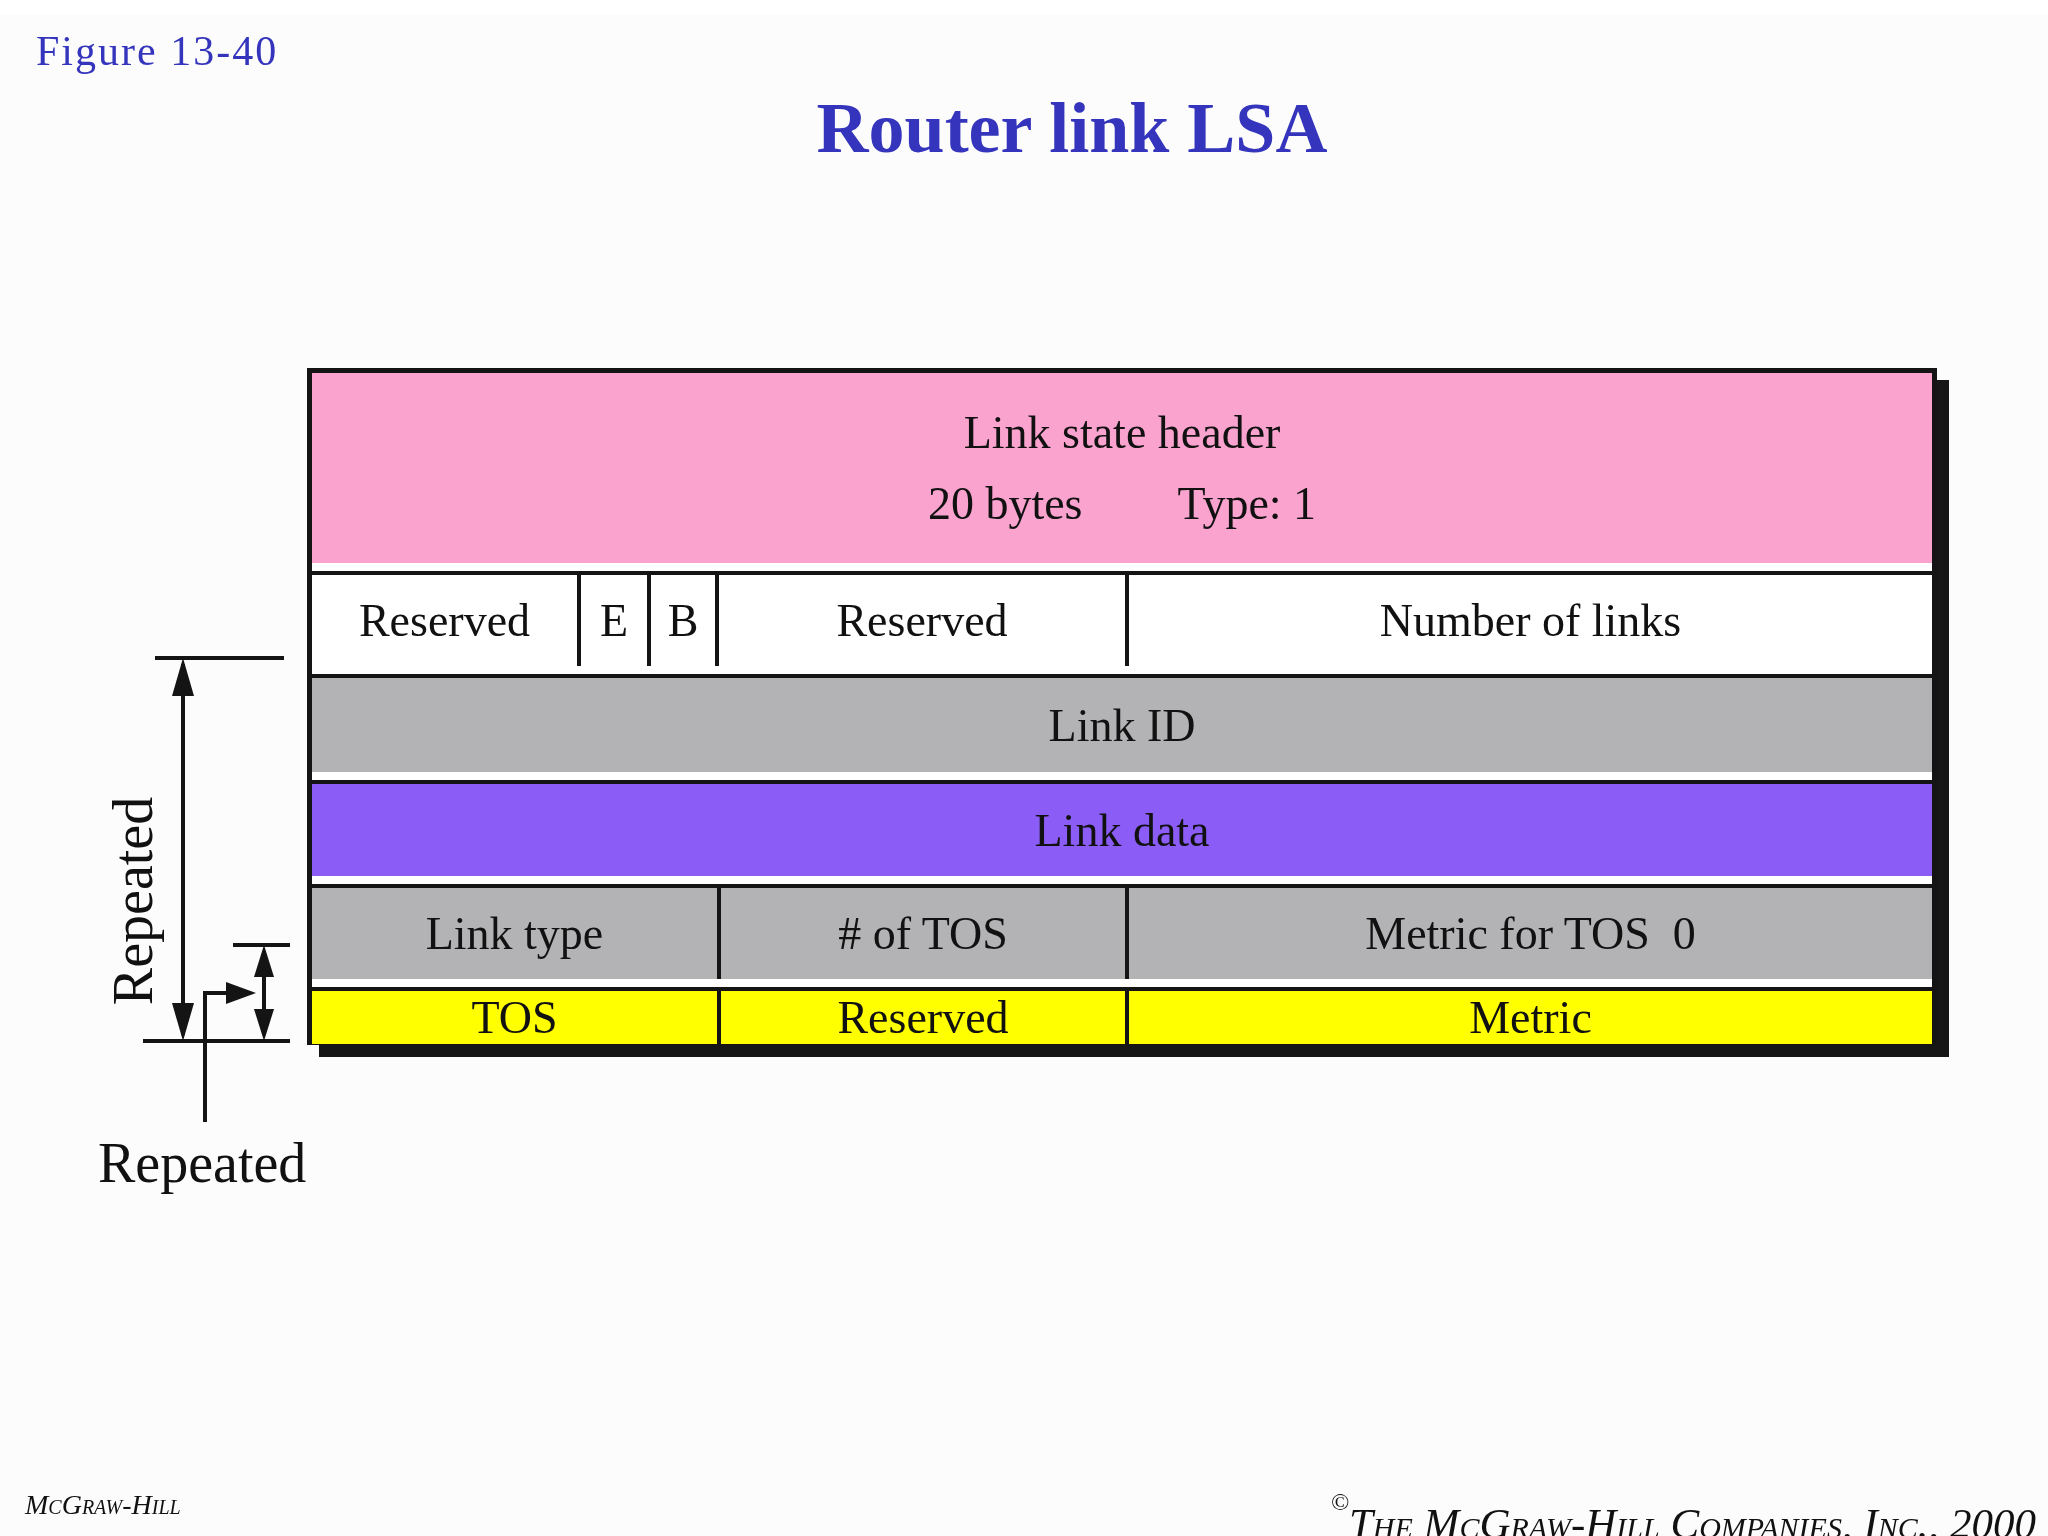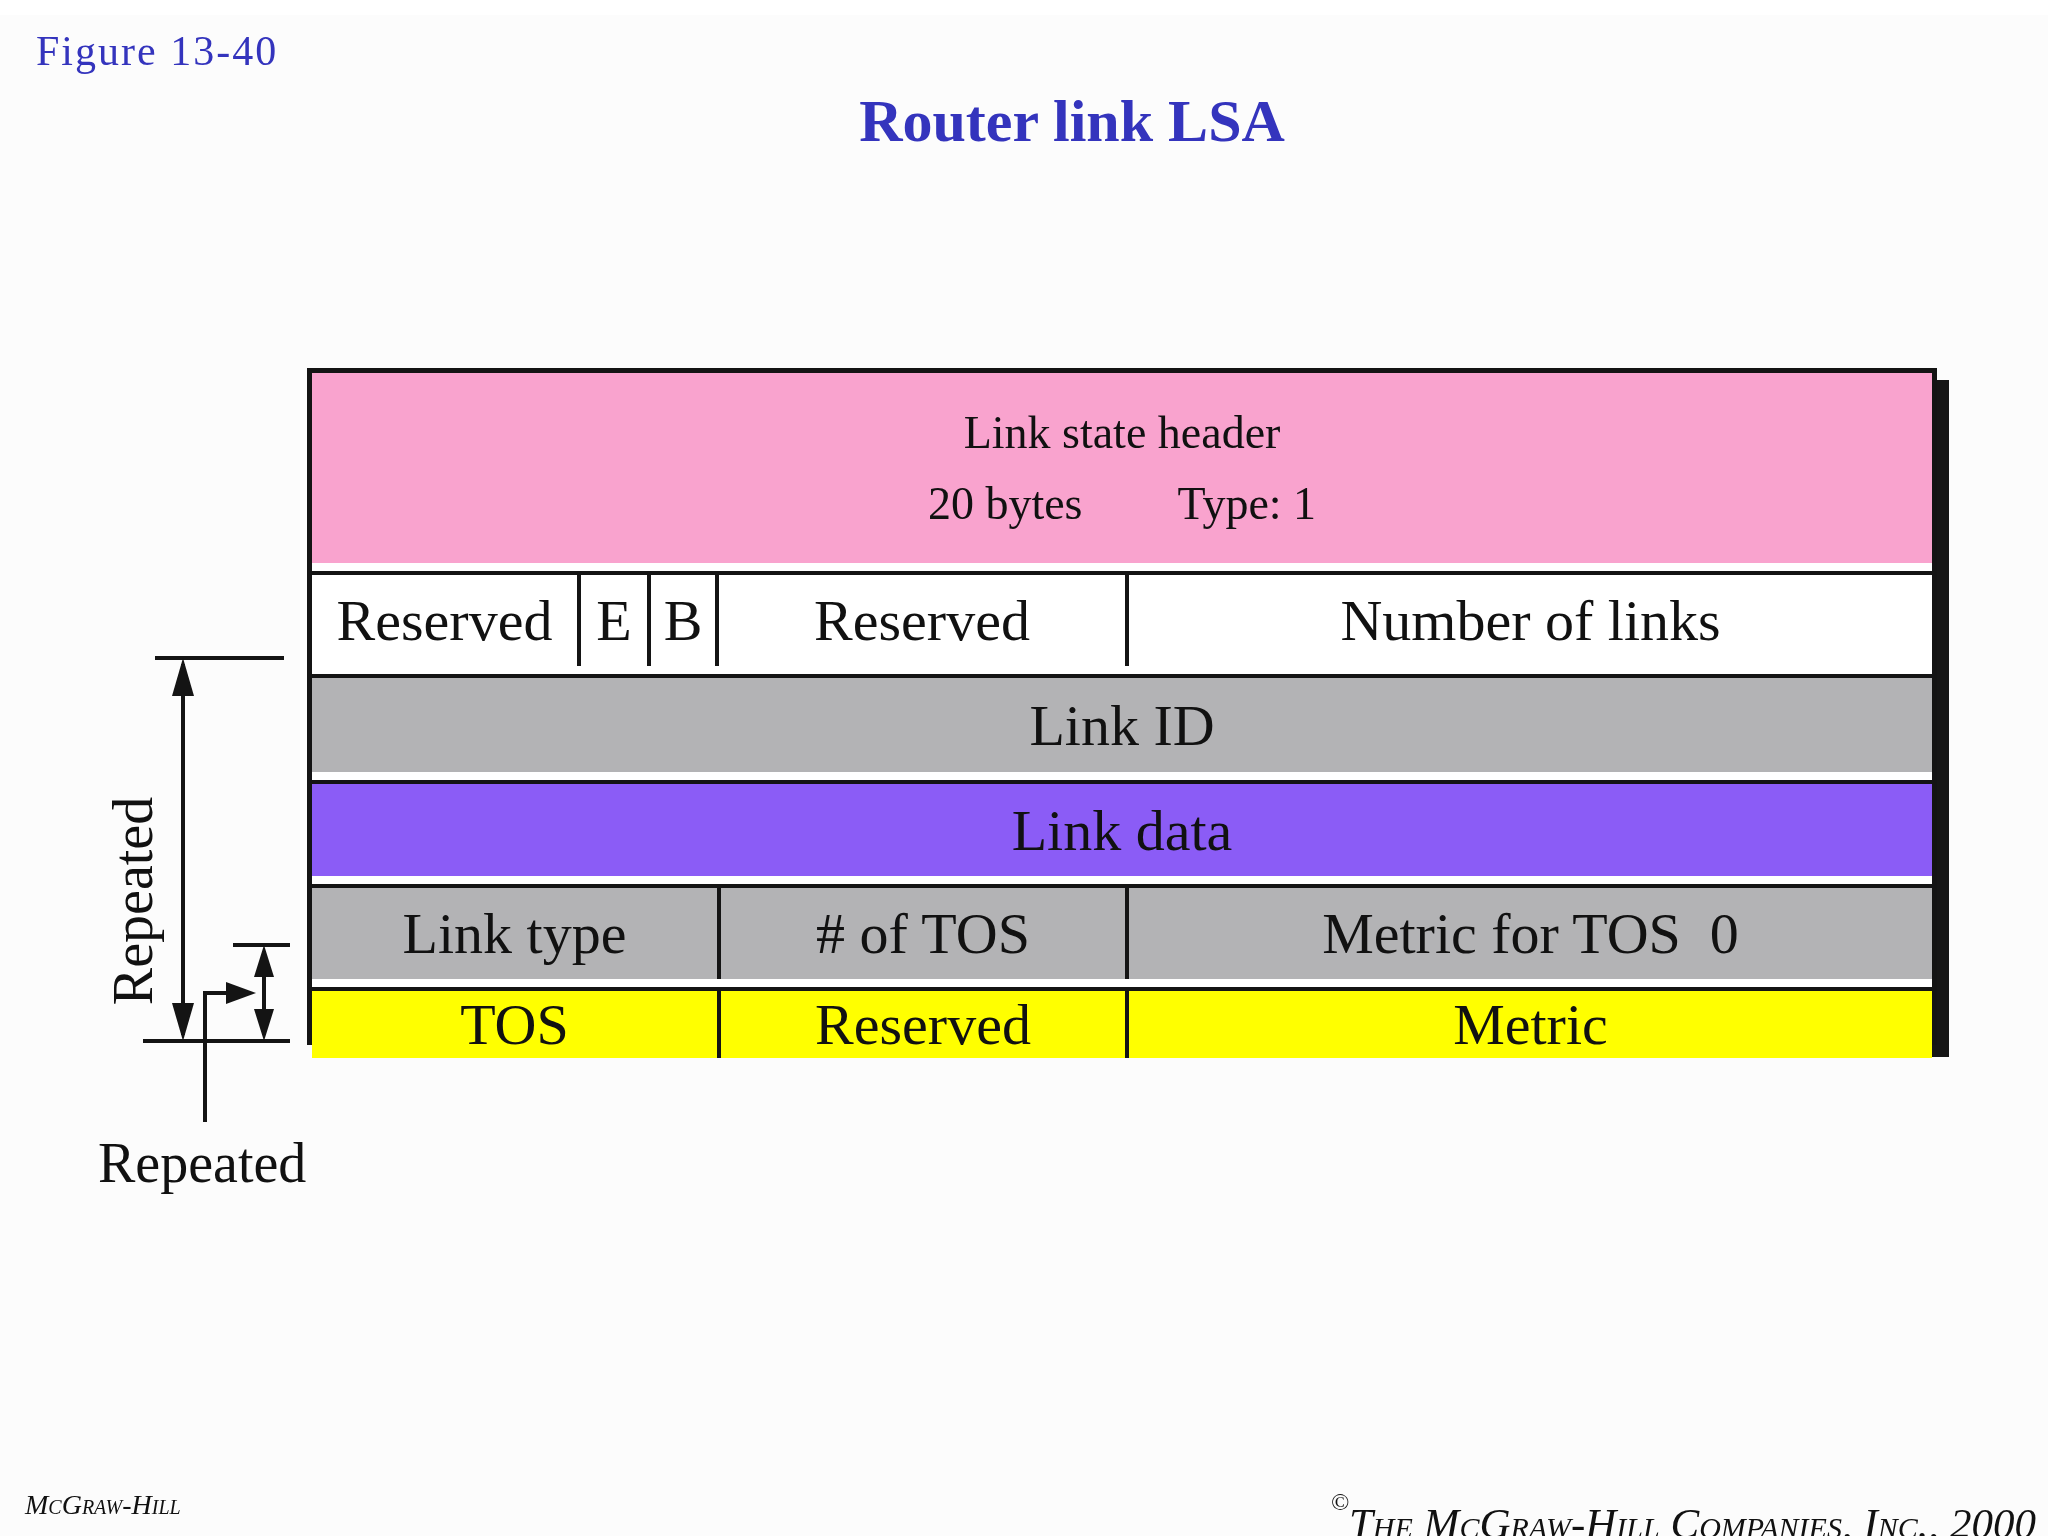--- a/index.html
+++ b/index.html
@@ -12,37 +12,37 @@
     overflow:hidden;
     margin-top:15px;
   }
   .figure-label{
     position:absolute;left:36px;top:12px;
     font-size:42px;color:#3434bd;letter-spacing:2px;
   }
   .slide-title{
     position:absolute;left:0;top:72px;width:100%;
     text-align:center;padding-left:96px;box-sizing:border-box;
-    font-size:60px;font-weight:bold;color:#3434bd;
+    font-size:72px;font-weight:bold;color:#3434bd;
   }
   
   .pkt{
     position:absolute;left:307px;top:353px;
     width:1630px;height:677px;box-sizing:border-box;
     border:5px solid #141414;
     box-shadow:12px 12px 0 #161616;
     display:flex;flex-direction:column;
     background:#fff;
     gap:8px;
   }
   .prow{display:flex;flex:none;box-sizing:border-box;}
   .prow + .prow{border-top:4px solid #141414;}
   .pcell{
     display:flex;align-items:center;justify-content:center;
-    box-sizing:border-box;font-size:58px;white-space:pre;
+    box-sizing:border-box;font-size:46px;white-space:pre;
   }
   .pcell + .pcell{border-left:4px solid #141414;}
   .r1{height:190px;background:#f9a3ce;flex-direction:column;justify-content:center;}
   .r2{height:95px;background:#ffffff;}
   .r3{height:98px;background:#b3b3b5;}
   .r4{height:96px;background:#8b5cf6;}
   .r5{height:95px;background:#b3b3b5;}
   .r6{flex:1 1 auto;background:#ffff00;}
   .hdr-line{display:flex;justify-content:center;font-size:46px;line-height:1.55;}
   .hdr-gap{display:inline-block;width:95px;}

